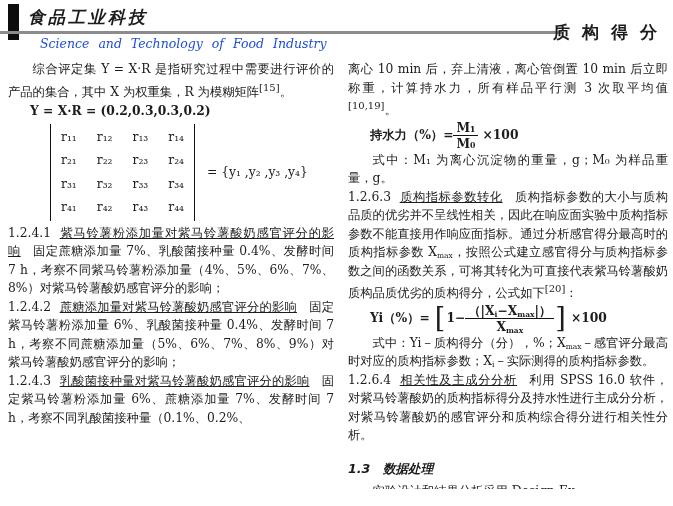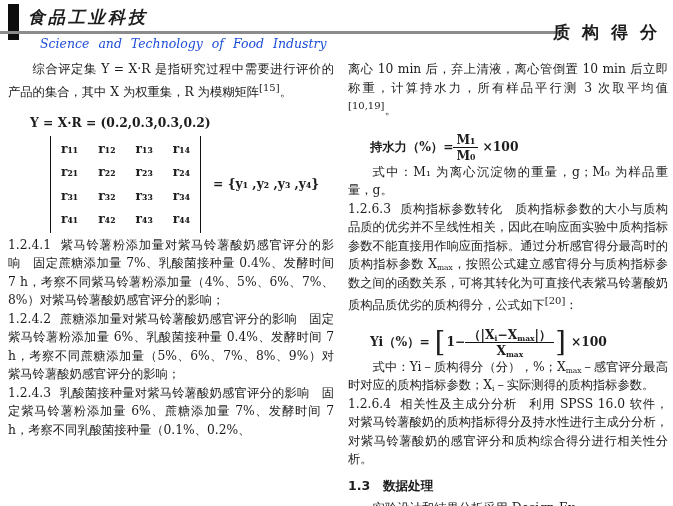--- a/index.html
+++ b/index.html
@@ -28,37 +28,37 @@
   
   .cols{position:absolute;top:60px;left:8px;width:660px;display:flex;gap:14px;}
   .col{font-size:12.3px;line-height:18.5px;text-align:justify;}
   .col.left{width:326px;}
   .col.right{width:320px;}
   p{margin:0;}
   .indent{text-indent:2em;}
   .ref{font-size:10px;vertical-align:5px;letter-spacing:0;}
   sub{font-size:7.5px;vertical-align:-2px;line-height:0;}
   .secnum{padding-right:.7em;}
-  .sectitle{padding-right:1em;}
+  .sectitle{padding-right:1em;text-decoration:underline;}
   
-  .formula{display:flex;align-items:center;font-weight:bold;margin:13px 0 1px 22px;white-space:nowrap;}
+  .formula{display:flex;align-items:center;font-weight:bold;margin:1px 0 1px 22px;white-space:nowrap;}
   .formula .gap{width:4px;}
   .frac{display:inline-block;text-align:center;vertical-align:middle;line-height:13px;}
   .frac .fn{display:block;border-bottom:1.3px solid #111;padding:0 3px 1px 3px;text-align:right;}
   .frac .fd{display:block;padding-top:1px;}
   .bigbr{font-size:27px;font-weight:normal;line-height:20px;padding:0 1px;transform:scaleY(1.05);}
   
-  .matrix-block{display:flex;align-items:center;margin:3px 0 3px 42px;font-weight:bold;}
+  .matrix-block{display:flex;align-items:center;margin:3px 0 3px 42px;font-weight:normal;}
   .matrix{
     display:grid;grid-template-columns:repeat(4,auto);column-gap:20px;row-gap:5px;
     border-left:1.6px solid #111;border-right:1.6px solid #111;padding:4px 10px;
   }
   .matrix-eq{margin-left:12px;}
   
-  .hei{font-family:"DejaVu Sans","Liberation Sans",sans-serif;font-weight:bold;font-size:12.6px;margin-top:8px;}
+  .hei{font-family:"DejaVu Sans","Liberation Sans",sans-serif;font-weight:bold;font-size:12.6px;margin-top:15px;font-style:italic;}
   .hei .secnum{padding-right:1em;}
   .partialwrap{height:7px;overflow:hidden;margin-top:4px;}
 </style>
 </head>
 <body>
 
 <div class="page">
 
   <div class="hdr">
     <div class="logo-bar"></div>

